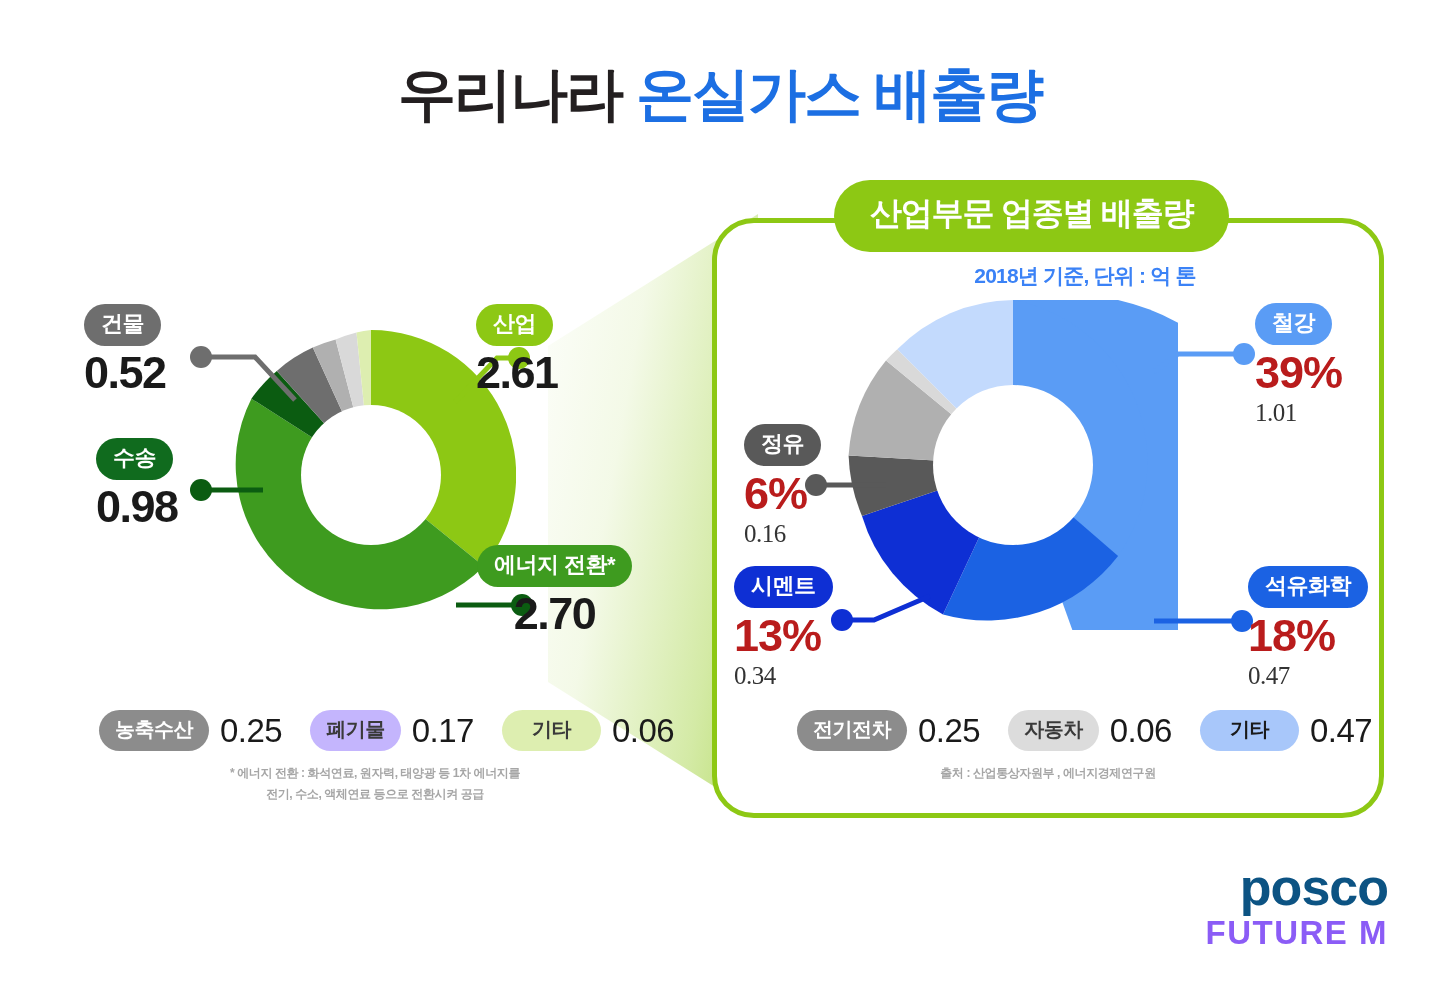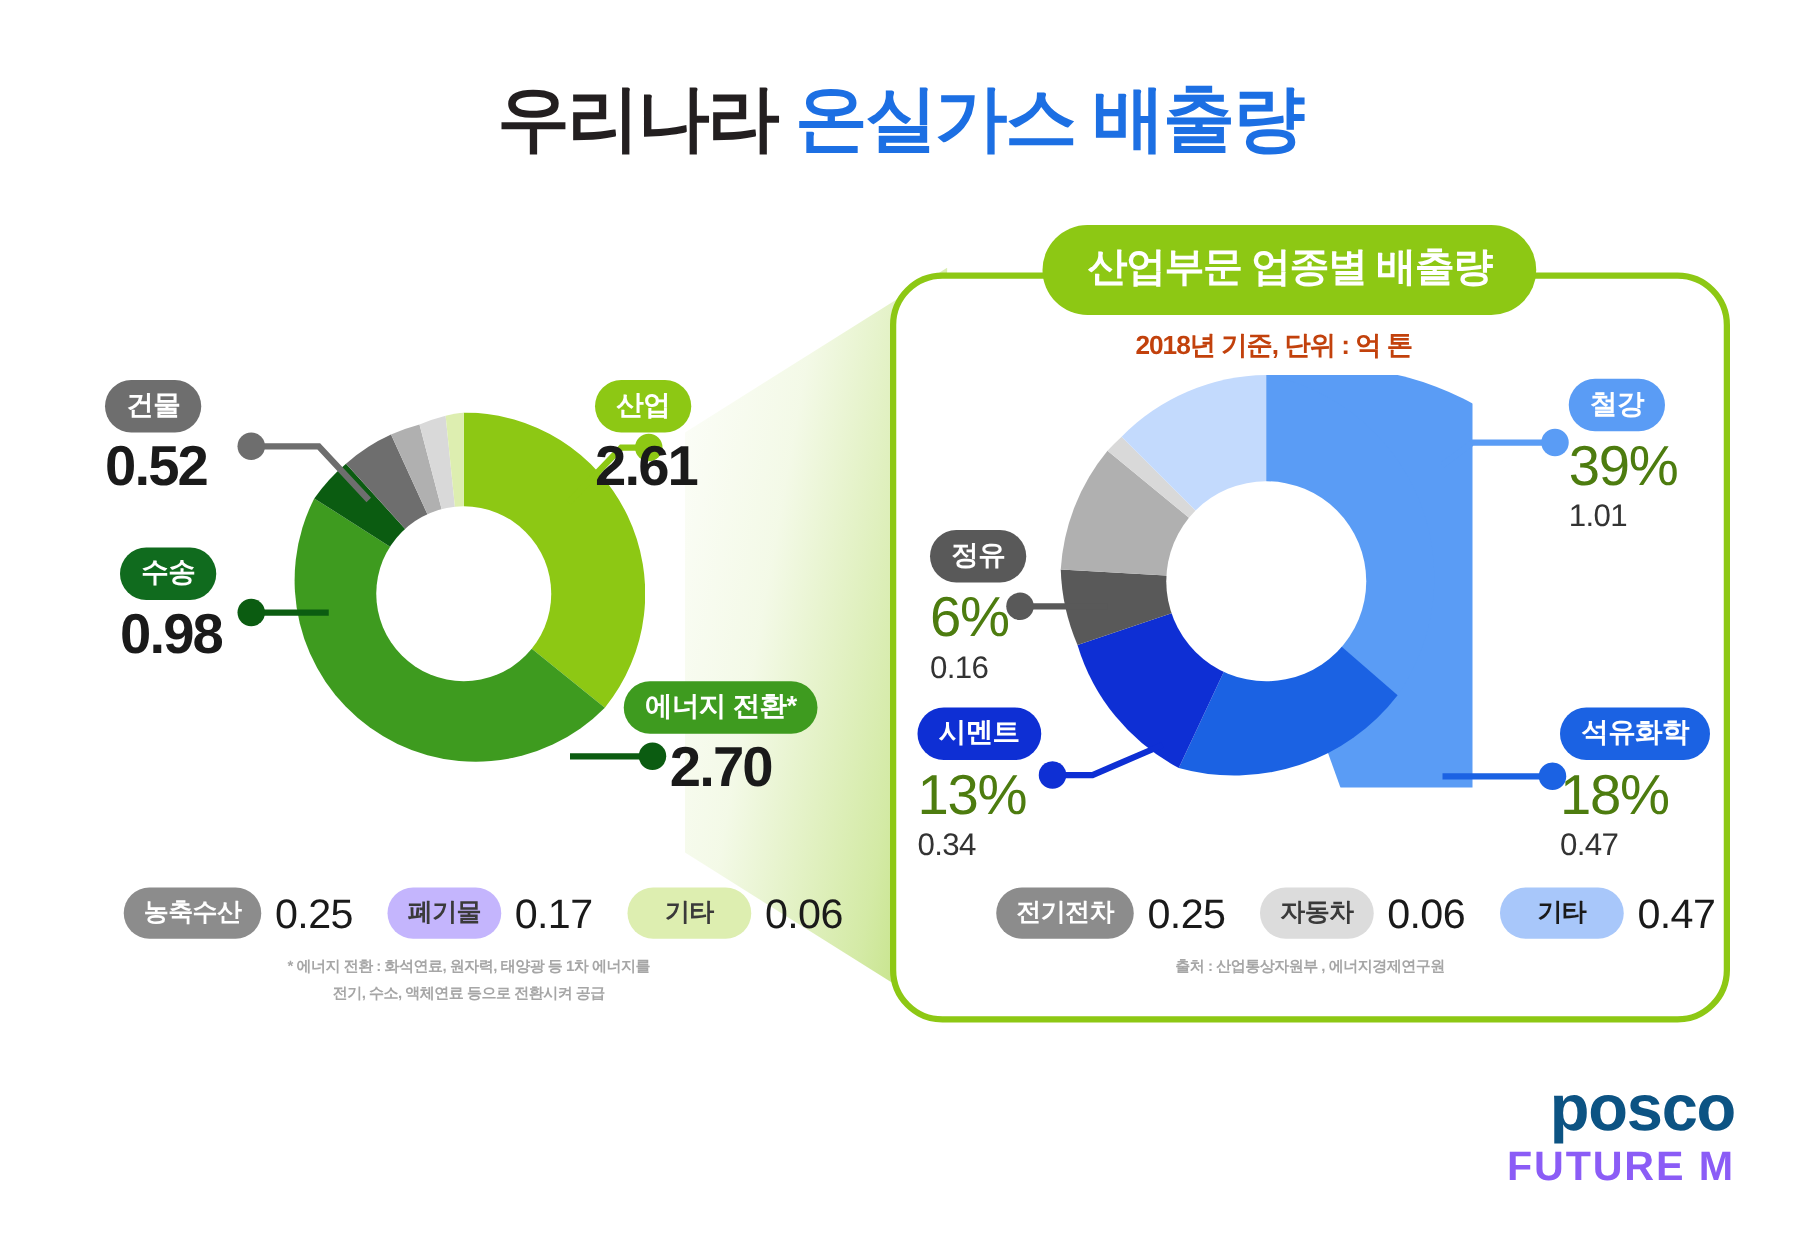--- a/index.html
+++ b/index.html
@@ -44,24 +44,24 @@
     text-align: center;
     white-space: nowrap;
   }
   .cal { position: absolute; z-index: 5; }
   .cal .pill { font-size: 22px; padding: 5px 17px 7px; }
   .cal .val {
     font-size: 45px; font-weight: 800; color: #1a1a1a;
     letter-spacing: -1.5px; line-height: 1.0; margin-top: 4px;
   }
   .cal .pct {
-    font-size: 45px; font-weight: 400; color: #4d7c0f;
+    font-size: 45px; font-weight: 700; color: #b91c1c;
     letter-spacing: -1px; line-height: 1.0; margin-top: 5px;
   }
-  .cal .sub { font-size: 25px; color: #333; margin-top: 4px; letter-spacing: -0.5px; }
+  .cal .sub { font-size: 25px; color: #333; margin-top: 4px; letter-spacing: -0.5px; font-family: Liberation Serif, serif; }
   .cal.l { text-align: left; }
 
   
   .lead { position: absolute; z-index: 4; }
 
   
   .legend { position: absolute; display: flex; align-items: center; gap: 14px; z-index: 5; }
   .legend .lg-item { display: flex; align-items: center; gap: 11px; }
   .legend .lg-pill {
     border-radius: 999px; font-size: 20px; font-weight: 800;
@@ -82,22 +82,22 @@
     position: absolute; left: 712px; top: 218px; width: 672px; height: 600px;
     border: 5px solid #8DC814; border-radius: 42px; background: #ffffff; z-index: 1;
   }
   .panel-head {
     position: absolute; left: 834px; top: 180px; z-index: 6;
     background: #8DC814; color: #fff; border-radius: 999px;
     font-size: 32px; font-weight: 800; letter-spacing: -1.2px;
     padding: 12px 36px 16px; white-space: nowrap;
   }
   .panel-sub {
-    position: absolute; left: 683px; top: 262px; width: 672px; text-align: center;
-    color: #c2410c; font-size: 21px; font-weight: 800; letter-spacing: -0.8px; z-index: 6;
+    position: absolute; left: 749px; top: 262px; width: 672px; text-align: center;
+    color: #3b82f6; font-size: 21px; font-weight: 800; letter-spacing: -0.8px; z-index: 6;
   }
 
   
   .logo { position: absolute; right: 52px; bottom: 38px; z-index: 6; text-align: right; }
   .logo-word { font-size: 52px; font-weight: 700; color: #0c5383; letter-spacing: -1px; line-height: 0.95; }
   .logo-sub { font-size: 33px; font-weight: 600; color: #8b5cf6; letter-spacing: 1.5px; line-height: 1.1; margin-top: 2px; }
 </style>
 </head>
 <body>
 
@@ -157,21 +157,21 @@
   <div class="cal l" style="left:96px; top:438px;">
     <span class="pill" style="background:#106B1E">수송</span>
     <div class="val">0.98</div>
   </div>
 
   <div class="cal l" style="left:476px; top:304px;">
     <span class="pill" style="background:#8DC814">산업</span>
     <div class="val">2.61</div>
   </div>
 
-  <div class="cal l" style="left:499px; top:545px;">
+  <div class="cal l" style="left:477px; top:545px;">
     <span class="pill" style="background:#3E9B1F">에너지 전환*</span>
     <div class="val" style="text-align:center;">2.70</div>
   </div>
 
   <div class="legend" style="left:99px; top:710px;">
     <div class="lg-item">
       <span class="lg-pill" style="background:#8C8C8C;color:#fff">농축수산</span>
       <span class="lg-val">0.25</span>
     </div>
     <div class="lg-item" style="margin-left:14px">

